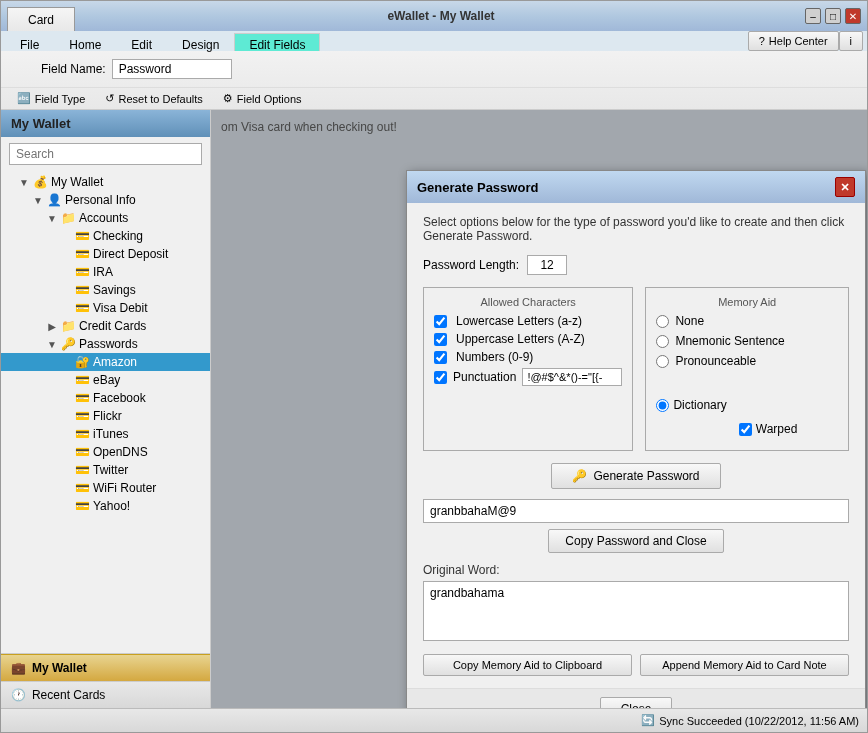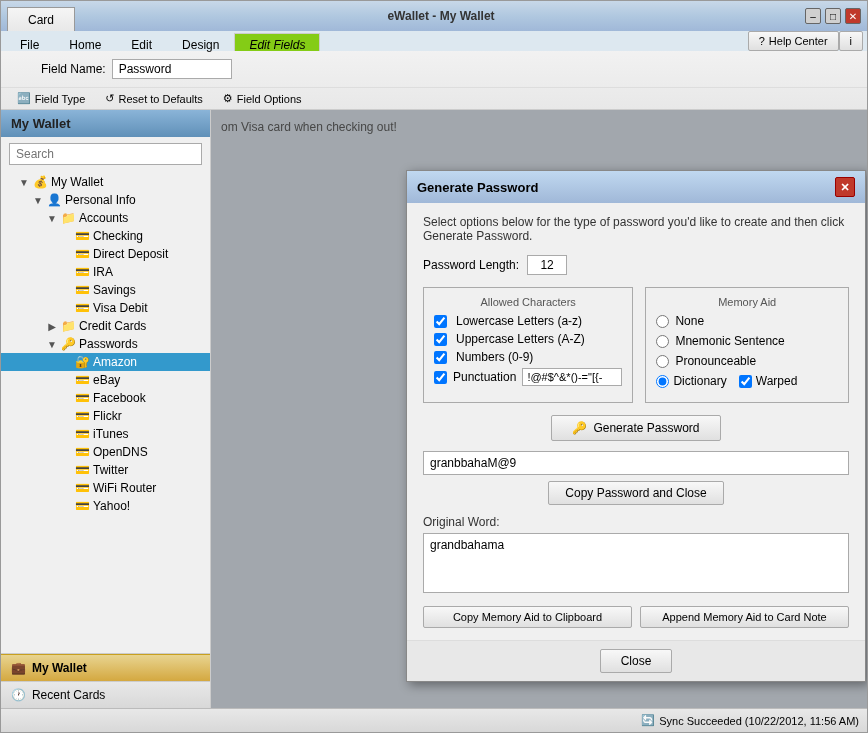--- a/index.html
+++ b/index.html
@@ -18,21 +18,21 @@
     .title-bar-right { display: flex; gap: 4px; }
     .win-btn { width: 16px; height: 16px; border: 1px solid #666; border-radius: 2px; display: flex; align-items: center; justify-content: center; font-size: 10px; cursor: pointer; background: #d0d0d0; }
     .win-btn.close { background: #c0392b; color: white; }
     .win-btn.min { background: #d0d0d0; }
     .win-btn.max { background: #d0d0d0; }
 
     
     .ribbon { background: linear-gradient(to bottom, #f5f5f5, #e8e8e8); border-bottom: 1px solid #ccc; }
     .ribbon-tabs { display: flex; height: 20px; background: #dde8f0; padding: 0 4px; }
     .ribbon-tab { padding: 4px 14px; font-size: 12px; cursor: pointer; border: 1px solid transparent; border-bottom: none; margin-top: 2px; }
-    .ribbon-tab.active { background: #84cc16; border-color: #ccc; border-bottom-color: #f0f0f0; font-style: italic; }
+    .ribbon-tab.active { background: #5eead4; border-color: #ccc; border-bottom-color: #f0f0f0; }
     .ribbon-content { padding: 4px 8px; display: flex; gap: 10px; min-height: 36px; margin-left: 32px; }
     .field-name-row { display: flex; align-items: center; gap: 6px; font-size: 12px; }
     .field-name-input { border: 1px solid #aaa; padding: 2px 6px; font-size: 12px; width: 120px; background: white; }
     .help-btn { background: linear-gradient(to bottom, #f8f8f8, #e0e0e0); border: 1px solid #aaa; padding: 3px 10px; font-size: 11px; cursor: pointer; border-radius: 2px; display: flex; align-items: center; gap: 4px; }
 
     .field-options-bar { display: flex; align-items: center; padding: 2px 8px; gap: 4px; border-top: 1px solid #ddd; }
     .field-options-item { display: flex; align-items: center; gap: 4px; padding: 2px 8px; font-size: 11px; cursor: pointer; }
 
     
     .content-area { display: flex; flex: 1; overflow: hidden; }
@@ -87,21 +87,21 @@
     .section-label { font-size: 12px; color: #333; margin-bottom: 4px; }
     .generated-input { width: 100%; border: 1px solid #aaa; padding: 4px 6px; font-size: 12px; background: white; margin-bottom: 6px; }
     .copy-close-btn { display: flex; justify-content: center; margin-bottom: 10px; }
     .copy-btn { background: linear-gradient(to bottom, #f8f8f8, #e0e0e0); border: 1px solid #aaa; padding: 4px 16px; font-size: 12px; cursor: pointer; border-radius: 2px; }
     .original-input { width: 100%; border: 1px solid #aaa; padding: 4px 6px; font-size: 12px; background: white; height: 60px; resize: none; font-family: inherit; }
     .bottom-btns { display: flex; justify-content: space-between; margin-top: 10px; gap: 8px; }
     .bottom-btn { flex: 1; background: linear-gradient(to bottom, #f8f8f8, #e0e0e0); border: 1px solid #aaa; padding: 4px 10px; font-size: 11px; cursor: pointer; border-radius: 2px; }
     .modal-footer { display: flex; justify-content: center; padding: 8px; border-top: 1px solid #ddd; background: #e8e8e8; }
     .close-modal-btn { background: linear-gradient(to bottom, #f8f8f8, #e0e0e0); border: 1px solid #aaa; padding: 4px 20px; font-size: 12px; cursor: pointer; border-radius: 2px; }
     .warped-row { display: flex; align-items: center; gap: 4px; }
-    .warped-check { display: flex; align-items: center; gap: 4px; font-size: 12px; margin-left: 8px; }
+    .warped-check { display: flex; align-items: center; gap: 4px; font-size: 12px; margin-left: 8px; margin-top: 48px; }
 
     .folder-icon { color: #f0c040; }
     .person-icon { color: #6090c0; }
     .key-icon { color: #d0a820; }
     .wallet-icon { color: #d0a820; }
     .sync-icon { color: #4a90d0; font-size: 11px; }
   </style>
 </head>
 <body>
 

